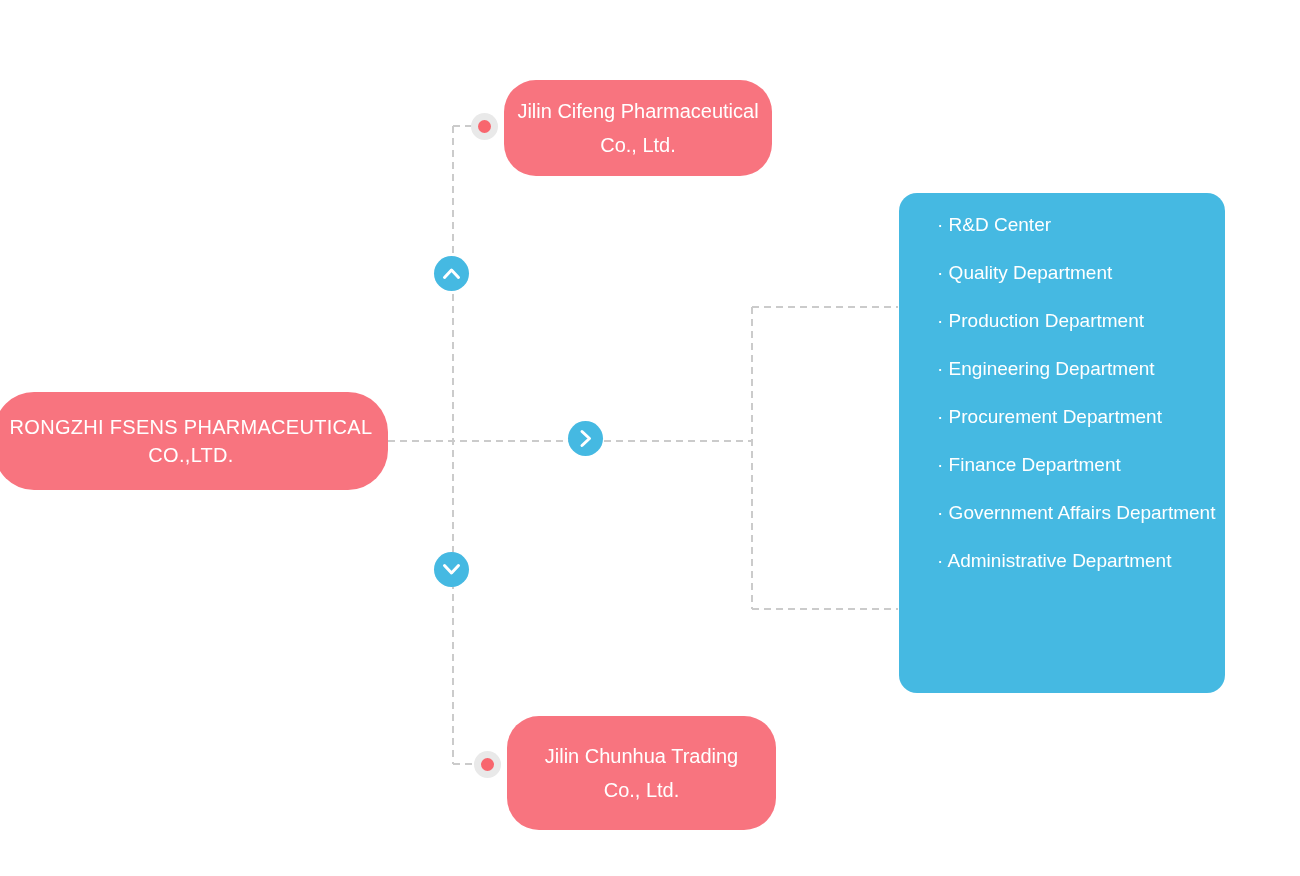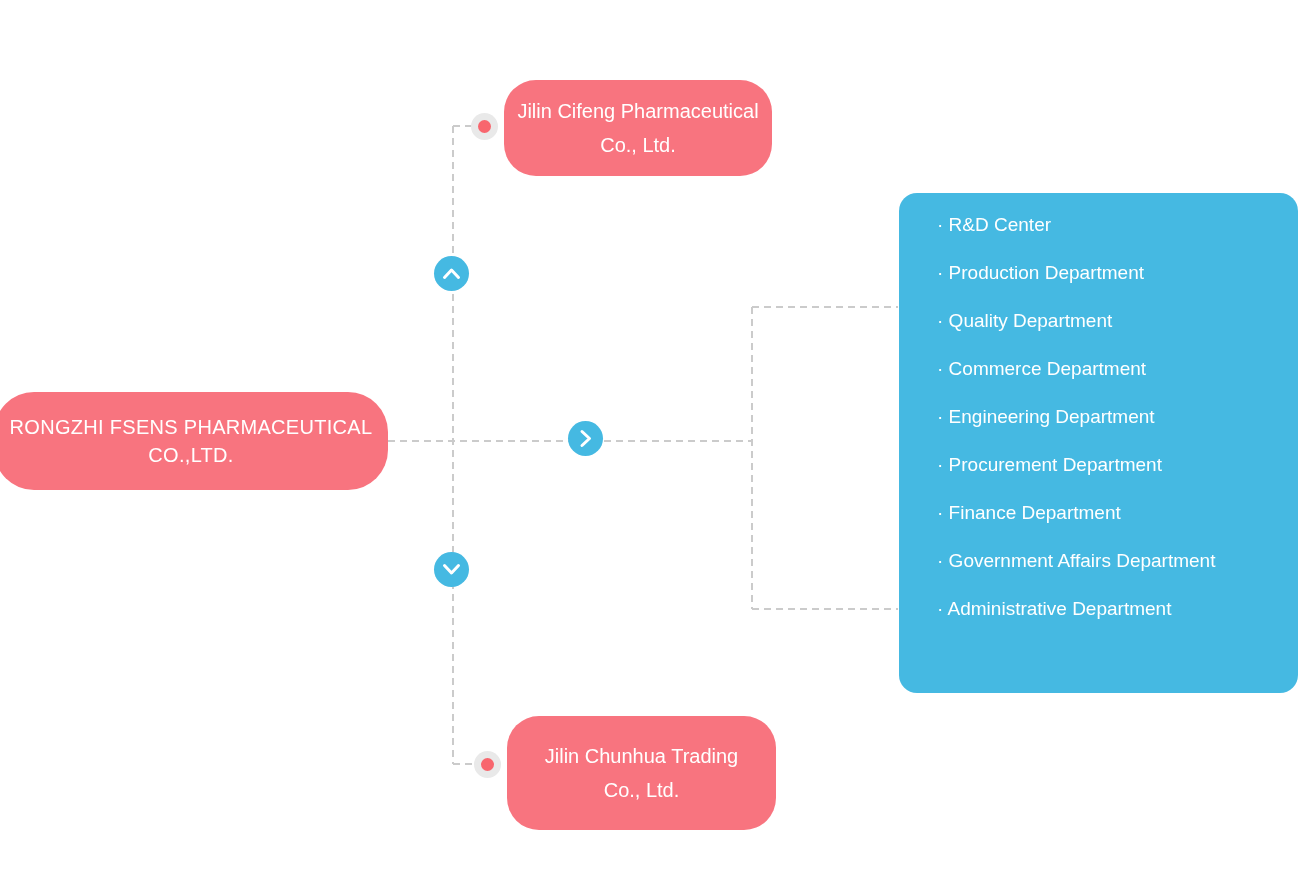--- a/index.html
+++ b/index.html
@@ -59,21 +59,21 @@
     left: 507px; top: 716px;
     width: 269px; height: 114px;
     border-radius: 32px;
     font-size: 20px;
     line-height: 34px;
   }
   
   .panel {
     position: absolute;
     left: 899px; top: 193px;
-    width: 399px; height: 500px;
+    width: 326px; height: 500px;
     background: var(--blue, #45B9E2);
     border-radius: 18px;
     box-sizing: border-box;
     padding: 8px 20px 12px 38px;
     z-index: 3;
   }
   .panel ul {
     list-style: none;
     margin: 0;
     padding: 0;
@@ -156,23 +156,22 @@
   </div>
 
   <div class="node node-bottom">
     <div>Jilin Chunhua Trading</div>
     <div>Co., Ltd.</div>
   </div>
 
   <div class="panel">
     <ul id="dept-list">
         <li>· R&amp;D Center</li>
+        <li>· Quality Department</li>
         <li>· Production Department</li>
-        <li>· Quality Department</li>
-        <li>· Commerce Department</li>
         <li>· Engineering Department</li>
         <li>· Procurement Department</li>
         <li>· Finance Department</li>
         <li>· Government Affairs Department</li>
         <li>· Administrative Department</li>
       </ul>
   </div>
 
   <button class="circle-btn btn-up">
     <svg width="35" height="35" viewBox="0 0 35 35">

